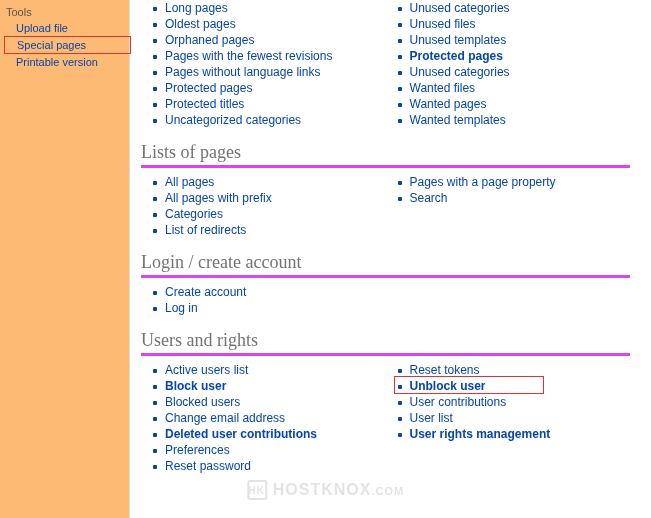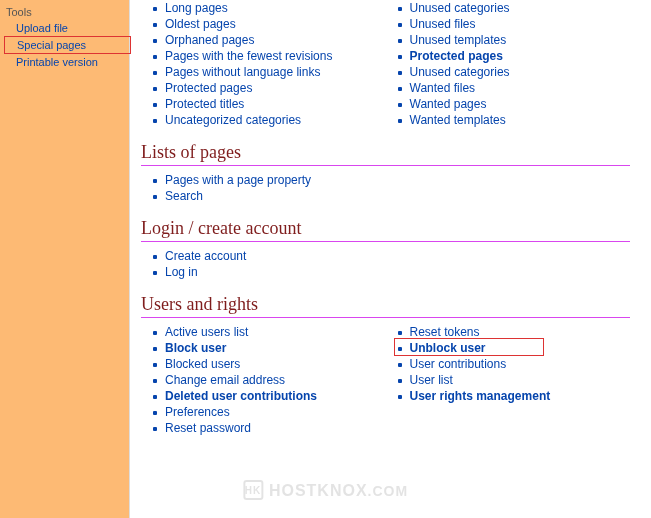--- a/index.html
+++ b/index.html
@@ -3,33 +3,33 @@
 <meta charset="utf-8">
 <style>
 * { box-sizing: border-box; margin: 0; padding: 0; }
 body { font-family: sans-serif; font-size: 12px; color: #222; width: 651px; height: 518px; background: #fff; position: relative; overflow: hidden; }
 .sidebar { position: absolute; left: 0; top: 0; width: 130px; background: #fdba74; border-right: 1px solid #ddd; height: 100%; padding: 4px 0 0 4px; }
 .sidebar-heading { font-size: 11px; color: #555; padding: 2px 0 2px 2px; }
 .sidebar-item { font-size: 11px; padding: 2px 0 2px 12px; }
 .sidebar-item a { color: #0645ad; text-decoration: none; }
 .highlight-box { border: 1.5px solid #d33; }
 .content { position: absolute; left: 131px; top: 0; right: 0; padding: 0 21px 10px 10px; }
-h2 { font-family: Georgia, serif; font-weight: normal; font-size: 18px; color: #7f1d1d; border-bottom: 1px solid #d946ef; margin: 14px 0 6px 0; padding-bottom: 2px; }
+h2 { font-family: Georgia, serif; font-weight: normal; font-size: 18px; color: #737373; border-bottom: 3px solid #d946ef; margin: 14px 0 6px 0; padding-bottom: 2px; }
 .cols { display: flex; }
 .col { flex: 1; }
 ul.bullets { list-style: none; padding-left: 24px; }
 ul.bullets li { padding: 1px 0; position: relative; }
 ul.bullets li::before { content: ""; position: absolute; left: -12px; top: 7px; width: 4px; height: 4px; background: #0645ad; border-radius: 1px; }
 ul.bullets a { color: #0645ad; text-decoration: none; font-size: 12px; }
 ul.bullets a.bold { font-weight: bold; }
 .users-row { display: flex; }
 .users-left { flex: 1; }
 .users-right { flex: 1; position: relative; }
 .red-mark { border: 1.5px solid #d33; position: absolute; }
-.watermark { position: absolute; left: 50%; top: 480px; transform: translateX(-50%); font-size: 16px; font-weight: bold; color: #ddd; letter-spacing: 1px; display: flex; align-items: flex-end; gap: 6px; opacity: 0.8; pointer-events: none; }
+.watermark { position: absolute; left: 50%; top: 480px; transform: translateX(-50%); font-size: 16px; font-weight: bold; color: #ddd; letter-spacing: 1px; display: flex; align-items: center; gap: 6px; opacity: 0.8; pointer-events: none; }
 .watermark-icon { width: 20px; height: 20px; border: 2px solid #ddd; border-radius: 3px; display: inline-flex; align-items: center; justify-content: center; font-size: 10px; }
 </style>
 </head>
 <body>
 
 <div class="sidebar">
   <div class="sidebar-heading">Tools</div>
   <div class="sidebar-item"><a>Upload file</a></div>
   <div class="sidebar-item highlight-box" style="margin-right:-2px"><a>Special pages</a></div>
   <div class="sidebar-item"><a>Printable version</a></div>
@@ -59,20 +59,28 @@
           <li><a>Unused categories</a></li>
           <li><a>Wanted files</a></li>
           <li><a>Wanted pages</a></li>
           <li><a>Wanted templates</a></li>
         </ul>
     </div>
   </div>
 
   <h2>Lists of pages</h2>
   <div class="cols">
+    <div class="col">
+        <ul class="bullets" id="lists-left">
+          <li><a>All pages</a></li>
+          <li><a>All pages with prefix</a></li>
+          <li><a>Categories</a></li>
+          <li><a>List of redirects</a></li>
+        </ul>
+      </div>
     <div class="col">
         <ul class="bullets" id="lists-right">
           <li><a>Pages with a page property</a></li>
           <li><a>Search</a></li>
         </ul>
       </div>
   </div>
 
   <h2>Login / create account</h2>
   <div class="cols">
@@ -107,14 +115,14 @@
           <li><a class="bold">User rights management</a></li>
         </ul>
       <div class="red-mark" style="left:8px; top:14px; width:150px; height:18px;"></div>
     </div>
   </div>
 
 </div>
 
 <div class="watermark">
   <span class="watermark-icon">HK</span>
-  <span><span>HOSTKNOX</span><span style="font-size:14px">.COM</span></span>
+  <span><span>HOSTKNOX</span><span style="font-size:11px">.COM</span></span>
 </div>
 
 </body></html>

